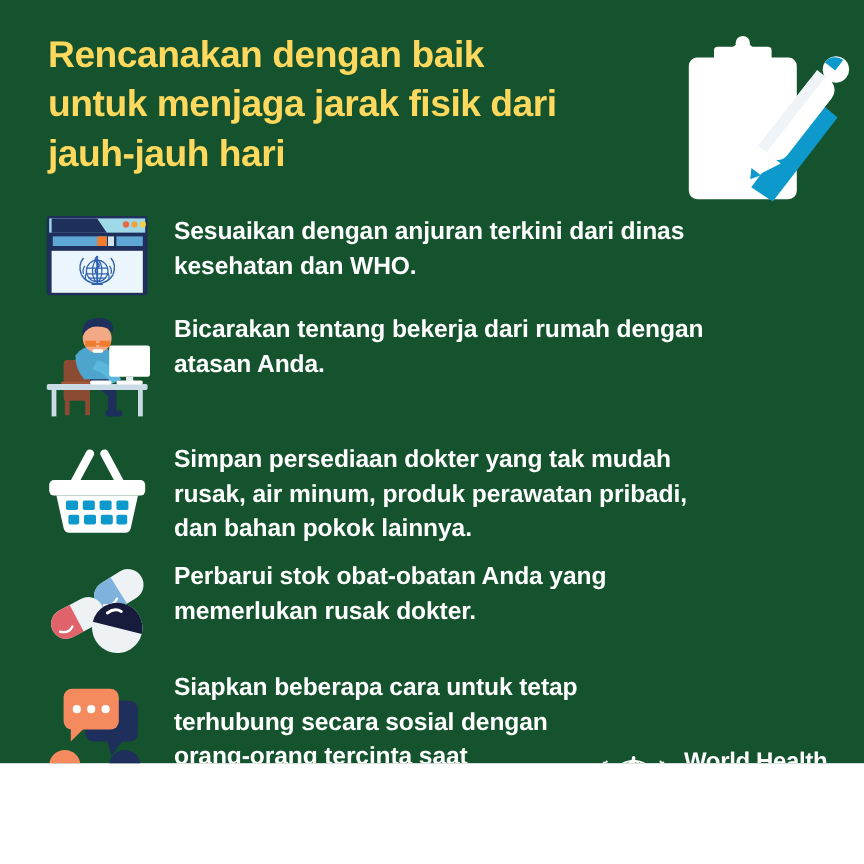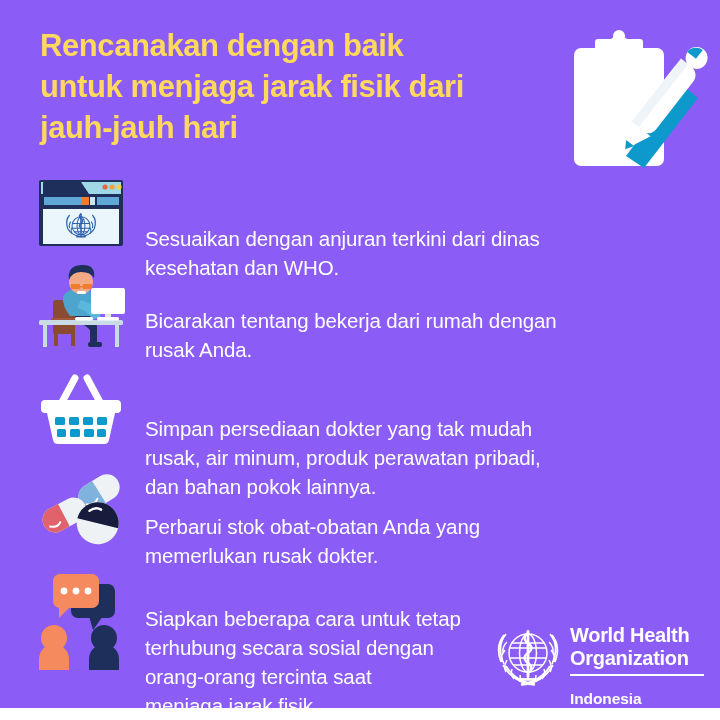--- a/index.html
+++ b/index.html
@@ -8,22 +8,22 @@
   }
   body {
     width: 720px;
     height: 720px;
     overflow: hidden;
     font-family: "Liberation Sans", sans-serif;
   }
   #poster {
     position: relative;
     width: 720px;
-    height: 708px;
-    background: #8b5cf6;
+    height: 636px;
+    background: #14532d;
     overflow: hidden;
   }
 
   
   #headline {
     position: absolute;
     left: 40px;
     top: 26px;
     width: 520px;
     color: #ffd85e;
@@ -64,25 +64,24 @@
     align-items: flex-start;
     justify-content: center;
   }
   .row-text {
     position: absolute;
     left: 145px;
     top: 0;
     width: 470px;
     color: #ffffff;
     font-size: 20.5px;
-    font-weight: normal;
+    font-weight: bold;
     line-height: 1.42;
     letter-spacing: -0.1px;
     white-space: pre-line;
-    margin-top: 46px;
   }
 
   
   #hashtag {
     position: absolute;
     left: 560px;
     top: 582px;
     color: #ffffff;
     font-size: 29px;
     font-weight: bold;
@@ -225,21 +224,21 @@
           <rect x="84" y="65" width="4" height="22" fill="#c9dce6"></rect>
 
           <rect x="60" y="28" width="34" height="26" rx="2" fill="#ffffff"></rect>
           <rect x="74" y="54" width="6" height="4" fill="#dfe9ee"></rect>
           <rect x="66" y="57" width="22" height="3.5" rx="1.5" fill="#ffffff"></rect>
 
           <rect x="44" y="57" width="18" height="3.5" rx="1.5" fill="#ffffff"></rect>
         </svg>
       </div>
       <div class="row-text">Bicarakan tentang bekerja dari rumah dengan
-rusak Anda.</div>
+atasan Anda.</div>
     </div>
 
     <div class="row" style="top:190px;">
       <div class="row-icon">
         <svg viewBox="0 0 100 80" width="100" height="80">
           <path d="M30 36 L44 10" stroke="#ffffff" stroke-width="7" stroke-linecap="round" fill="none"></path>
           <path d="M70 36 L56 10" stroke="#ffffff" stroke-width="7" stroke-linecap="round" fill="none"></path>
           <rect x="10" y="32" width="80" height="13" rx="4" fill="#ffffff"></rect>
           <path d="M16 45 L22 72 a5 5 0 0 0 5 4 L73 76 a5 5 0 0 0 5 -4 L84 45 Z" fill="#ffffff"></path>
           <g fill="#0d99cc">

